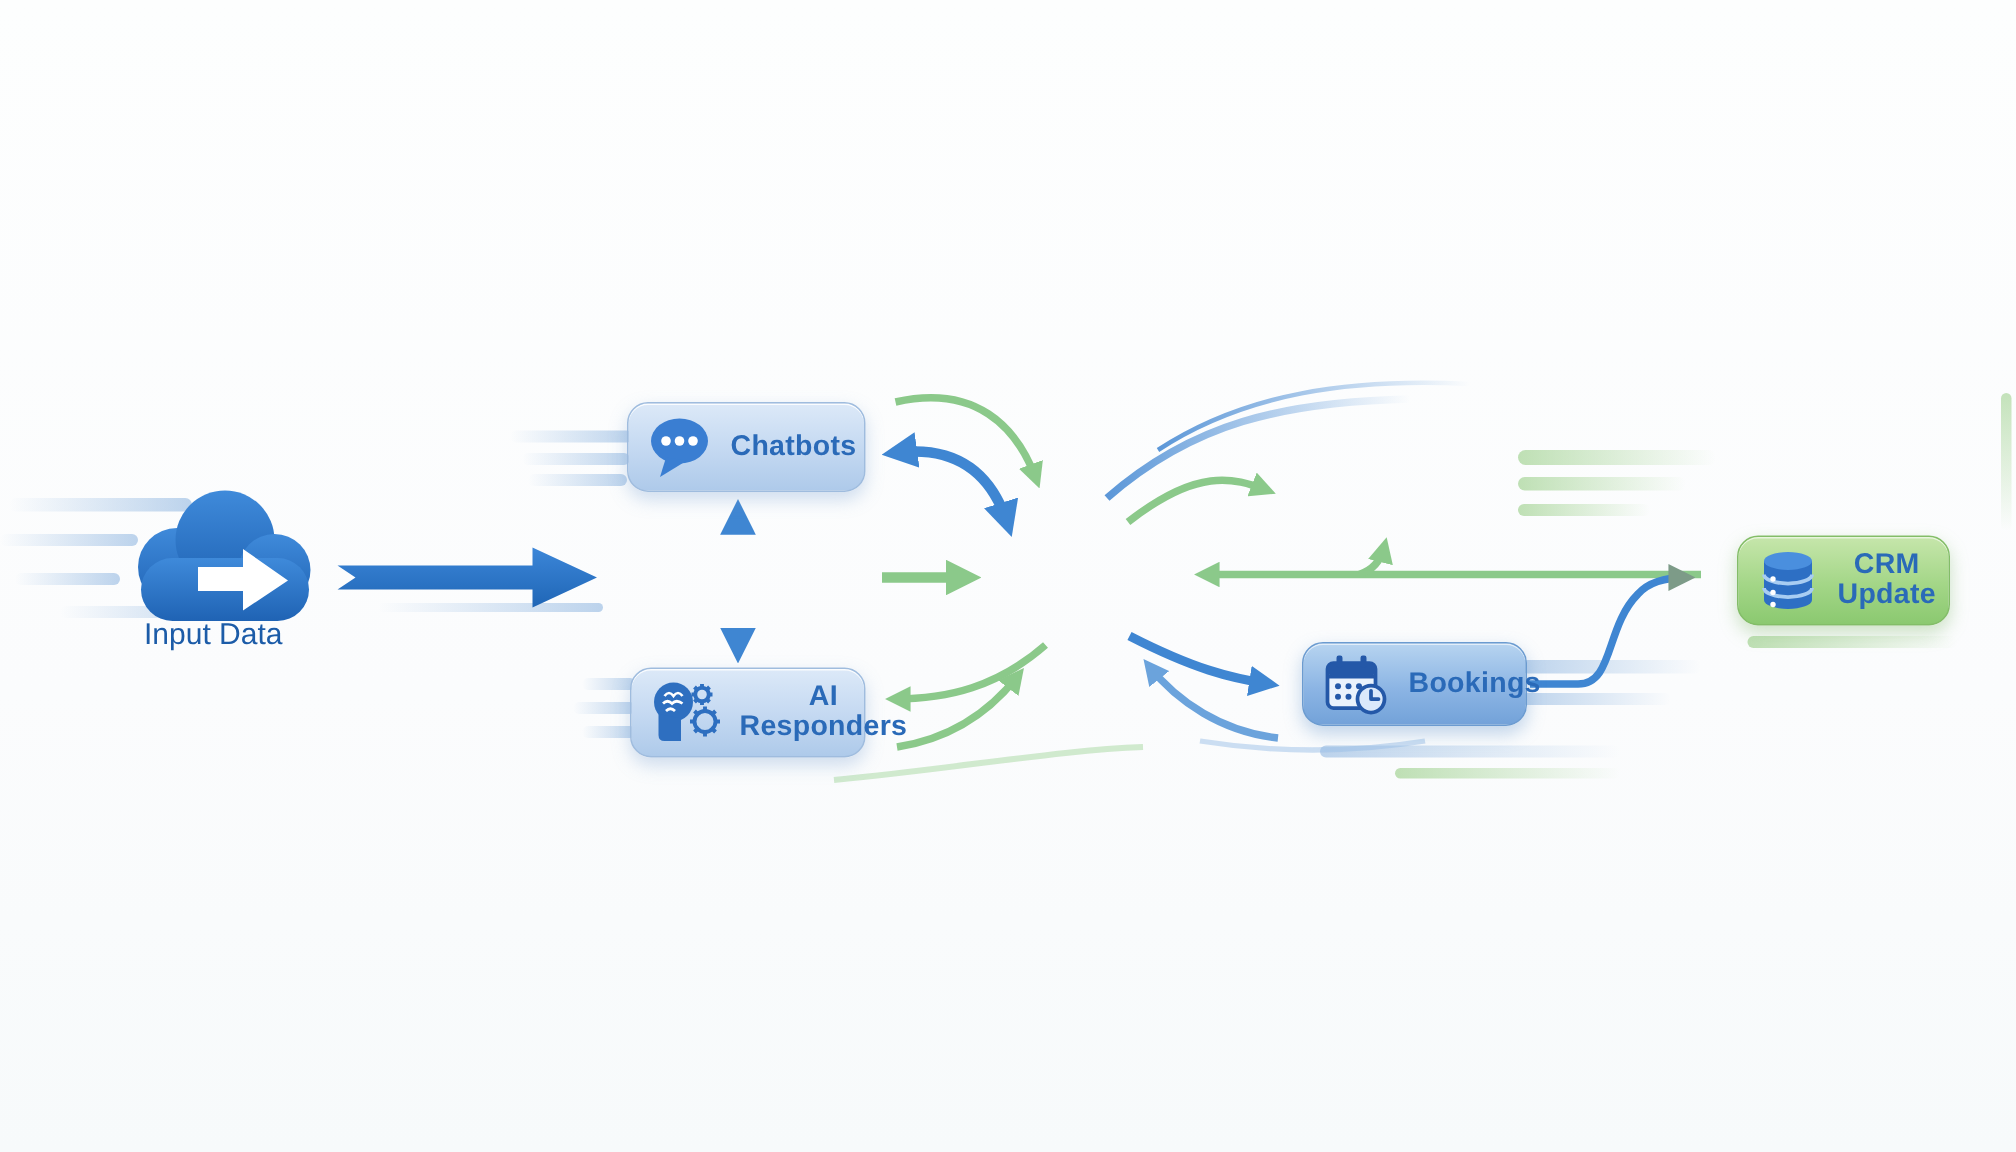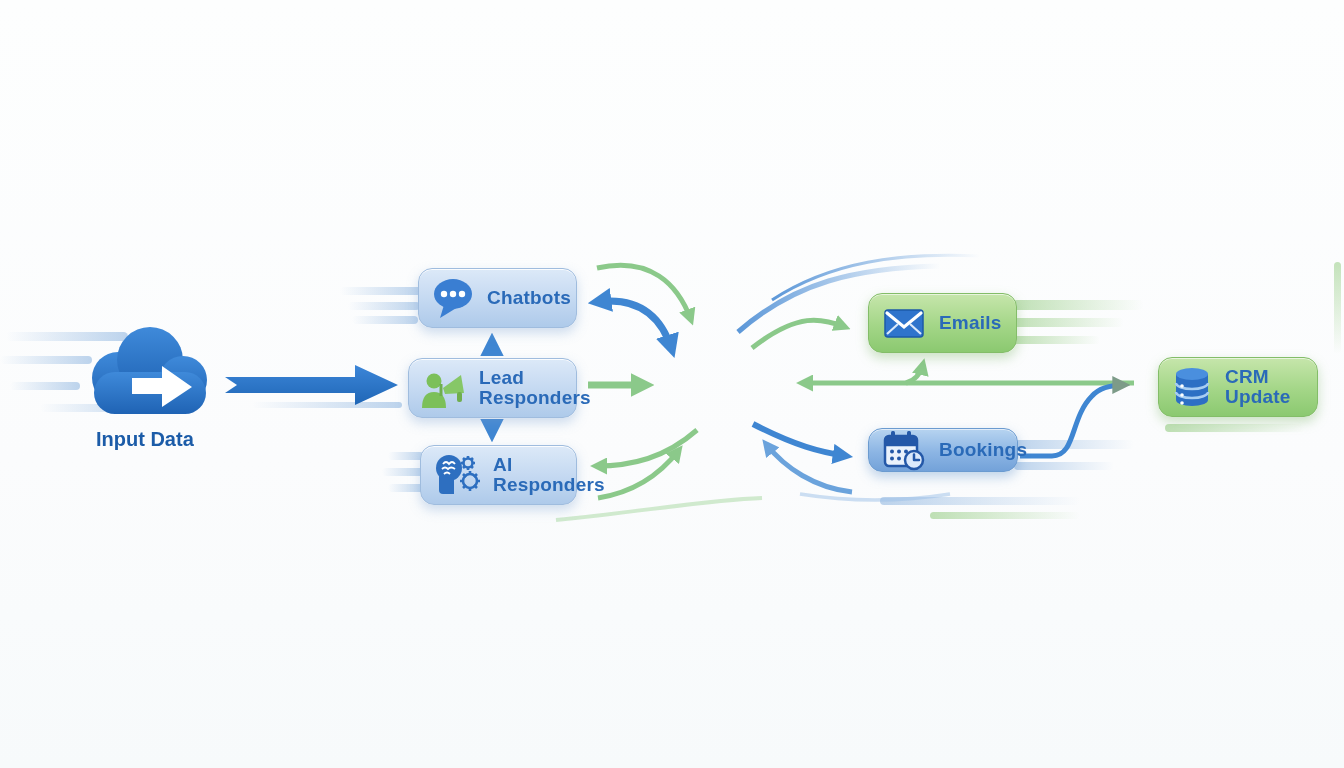--- a/index.html
+++ b/index.html
@@ -23,25 +23,26 @@
     box-shadow:0 5px 12px rgba(100,150,205,.4), inset 0 1px 0 rgba(255,255,255,.6);
   }
   .node-green{
     background:linear-gradient(180deg,#c6e6ab 0%,#a3d687 55%,#8bc970 100%);
     border:1px solid #83bd68;
     box-shadow:0 5px 12px rgba(130,185,110,.4), inset 0 1px 0 rgba(255,255,255,.6);
   }
   .node-label{
     flex:1;font-size:19px;font-weight:bold;color:#2a6ab8;line-height:1.05;
     letter-spacing:.2px;
+    text-align:center;
   }
   .icon-wrap{flex:0 0 auto;display:flex;align-items:center;justify-content:center;}
   #input-label{
-    position:absolute;left:96px;top:428px;width:140px;
-    font-size:20px;font-weight:bold;color:#1c5ca8;
+    position:absolute;left:96px;top:412px;width:140px;
+    font-size:20px;font-weight:normal;color:#1c5ca8;
   }
   #hub{
     position:absolute;left:664px;top:327px;width:116px;height:116px;border-radius:50%;
     background:radial-gradient(circle at 38% 30%,#e2f8d5 0%,#abe9a6 30%,#72cf7c 62%,#52b966 85%,#49a95d 100%);
     box-shadow:0 0 0 5px rgba(216,241,207,.95), 0 10px 24px rgba(100,180,110,.35),
                inset 0 -12px 22px rgba(40,140,70,.30);
   }
   .streak{position:absolute;border-radius:8px;}
   .st-blue{background:linear-gradient(to left,rgba(110,160,215,.45),rgba(110,160,215,0));}
   .st-blue-r{background:linear-gradient(to right,rgba(110,160,215,.45),rgba(110,160,215,0));}
@@ -142,32 +143,20 @@
         <ellipse cx="22" cy="18" rx="19" ry="15" fill="#3a7ed2"></ellipse>
         <polygon points="13,29 9,42 27,31" fill="#3a7ed2"></polygon>
         <circle cx="13" cy="18" r="3.2" fill="#ffffff"></circle>
         <circle cx="22" cy="18" r="3.2" fill="#ffffff"></circle>
         <circle cx="31" cy="18" r="3.2" fill="#ffffff"></circle>
       </svg>
     </span>
     <span class="node-label">Chatbots</span>
   </div>
 
-  <div class="node node-blue" style="left:408px;top:358px;width:169px;height:60px">
-    <span class="icon-wrap">
-      <svg width="46" height="44" viewBox="0 0 46 44">
-        <circle cx="13" cy="15" r="7.5" fill="#7cc05a"></circle>
-        <path d="M1,42 q0,-16 12,-16 q12,0 12,16 z" fill="#7cc05a"></path>
-        <polygon points="22,22 40,9 43,27 24,28" fill="#86c767"></polygon>
-        <rect x="36" y="26" width="5" height="10" rx="2" fill="#6fae4e"></rect>
-        <path d="M20,18 L20,30" stroke="#6fae4e" stroke-width="3"></path>
-      </svg>
-    </span>
-    <span class="node-label">Lead Responders</span>
-  </div>
 
   <div class="node node-blue" style="left:420px;top:445px;width:157px;height:60px">
     <span class="icon-wrap">
       <svg width="48" height="46" viewBox="0 0 48 46">
         <circle cx="16" cy="16" r="13" fill="#2e6fc0"></circle>
         <path d="M6,24 L6,38 q0,4 4,4 L21,42 L21,27 z" fill="#2e6fc0"></path>
         <g stroke="#ffffff" stroke-width="1.8" fill="none">
           <path d="M10,12 q3,-4 6,0 q3,-4 6,0"></path>
           <path d="M9,17 q3,-3 6,0 q3,-3 7,0"></path>
           <path d="M11,22 q3,-3 6,0"></path>
@@ -177,32 +166,22 @@
           <path d="M35,4 V7 M35,15 V18 M28,11 H31 M39,11 H42 M30,6 l2,2 M40,6 l-2,2 M30,16 l2,-2 M40,16 l-2,-2"></path>
           <circle cx="37" cy="29" r="7"></circle>
           <path d="M37,19 V23 M37,35 V39 M27,29 H31 M43,29 H47 M30,22 l3,3 M44,22 l-3,3 M30,36 l3,-3 M44,36 l-3,-3"></path>
         </g>
       </svg>
     </span>
     <span class="node-label">AI Responders</span>
   </div>
 
 
-  <div class="node node-green" style="left:868px;top:293px;width:149px;height:60px">
-    <span class="icon-wrap">
-      <svg width="46" height="40" viewBox="0 0 46 40">
-        <rect x="4" y="7" width="38" height="27" rx="3" fill="#2f74cc" stroke="#1d5aa8" stroke-width="1.5"></rect>
-        <path d="M6,10 L23,24 L40,10" stroke="#ffffff" stroke-width="3.2" fill="none" stroke-linecap="round"></path>
-        <path d="M6,31 L17,21 M40,31 L29,21" stroke="#dbe9fb" stroke-width="2.2" fill="none"></path>
-      </svg>
-    </span>
-    <span class="node-label">Emails</span>
-  </div>
-
-  <div class="node node-blue-strong" style="left:868px;top:428px;width:150px;height:44px">
+
+  <div class="node node-blue-strong" style="left:868px;top:428px;width:150px;height:56px">
     <span class="icon-wrap">
       <svg width="46" height="44" viewBox="0 0 46 44">
         <rect x="4" y="8" width="32" height="30" rx="4" fill="#eaf2fc" stroke="#2458a8" stroke-width="2.5"></rect>
         <path d="M4,17 L36,17" stroke="#2458a8" stroke-width="2.5"></path>
         <rect x="4" y="8" width="32" height="9" rx="4" fill="#2458a8"></rect>
         <rect x="10" y="3" width="4" height="8" rx="1.5" fill="#2458a8"></rect>
         <rect x="26" y="3" width="4" height="8" rx="1.5" fill="#2458a8"></rect>
         <g fill="#2458a8">
           <circle cx="11" cy="23.5" r="2"></circle>
             <circle cx="18" cy="23.5" r="2"></circle>
@@ -210,21 +189,21 @@
           <circle cx="11" cy="30.5" r="2"></circle>
             <circle cx="18" cy="30.5" r="2"></circle>
         </g>
         <circle cx="33" cy="32" r="9" fill="#dbe9fb" stroke="#2458a8" stroke-width="2.5"></circle>
         <path d="M33,32 L33,26.5 M33,32 L38,32" stroke="#2458a8" stroke-width="2.5" stroke-linecap="round"></path>
       </svg>
     </span>
     <span class="node-label">Bookings</span>
   </div>
 
-  <div class="node node-green" style="left:1158px;top:357px;width:160px;height:60px">
+  <div class="node node-green" style="left:1158px;top:357px;width:142px;height:60px">
     <span class="icon-wrap">
       <svg width="42" height="44" viewBox="0 0 42 44">
         <path d="M5,9 V35 a16,6 0 0 0 32,0 V9 z" fill="#2d6fc4"></path>
         <ellipse cx="21" cy="9" rx="16" ry="6" fill="#4a8fde"></ellipse>
         <path d="M5,18 a16,6 0 0 0 32,0" stroke="#a8cdf2" stroke-width="2.5" fill="none"></path>
         <path d="M5,27 a16,6 0 0 0 32,0" stroke="#a8cdf2" stroke-width="2.5" fill="none"></path>
         <circle cx="11" cy="21" r="1.8" fill="#ffffff"></circle>
         <circle cx="11" cy="30" r="1.8" fill="#ffffff"></circle>
         <circle cx="11" cy="38" r="1.8" fill="#ffffff"></circle>
       </svg>

